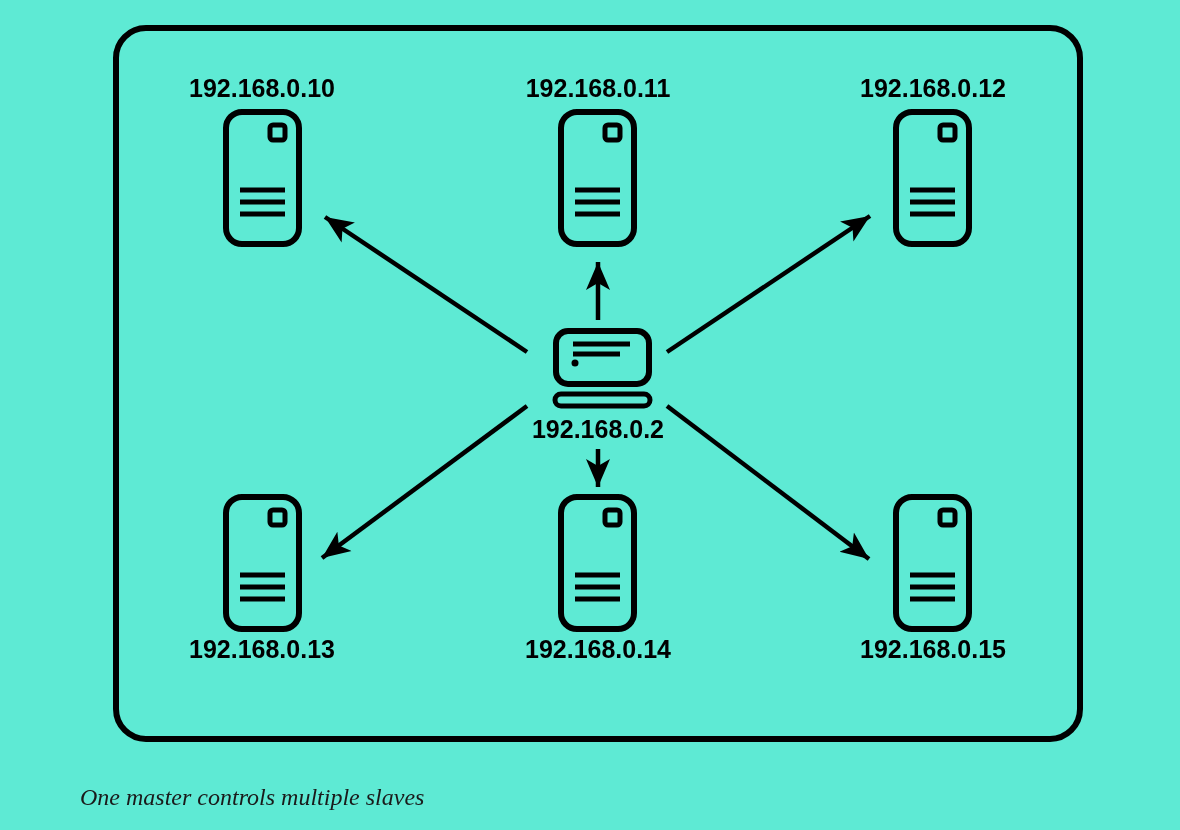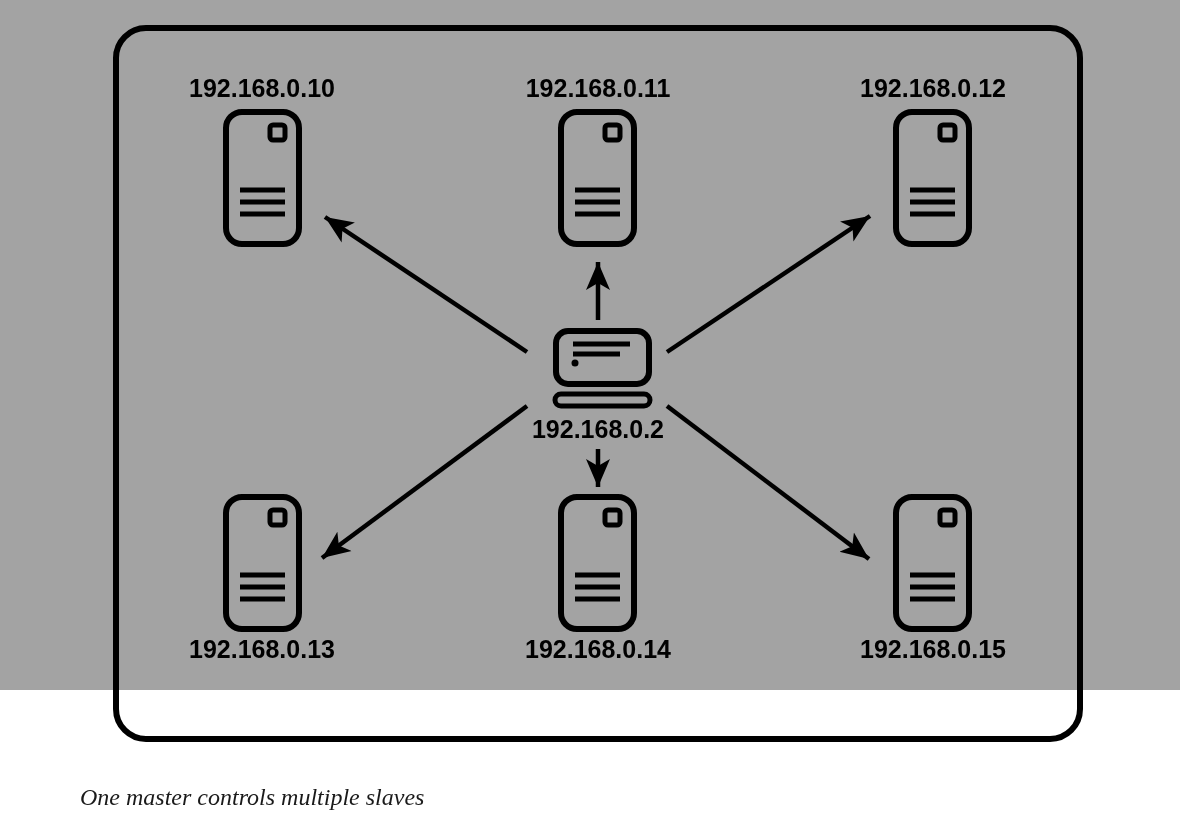--- a/index.html
+++ b/index.html
@@ -6,22 +6,22 @@
     margin: 0;
     padding: 0;
     background: #ffffff;
     width: 1180px;
     height: 830px;
     overflow: hidden;
   }
   .stage {
     position: relative;
     width: 1180px;
-    height: 690px;
-    background: #a3a3a3;
+    height: 830px;
+    background: #5eead4;
   }
   svg.diagram {
     position: absolute;
     left: 0;
     top: 0;
     width: 1180px;
     height: 830px;
     display: block;
   }
   .ip-label {

